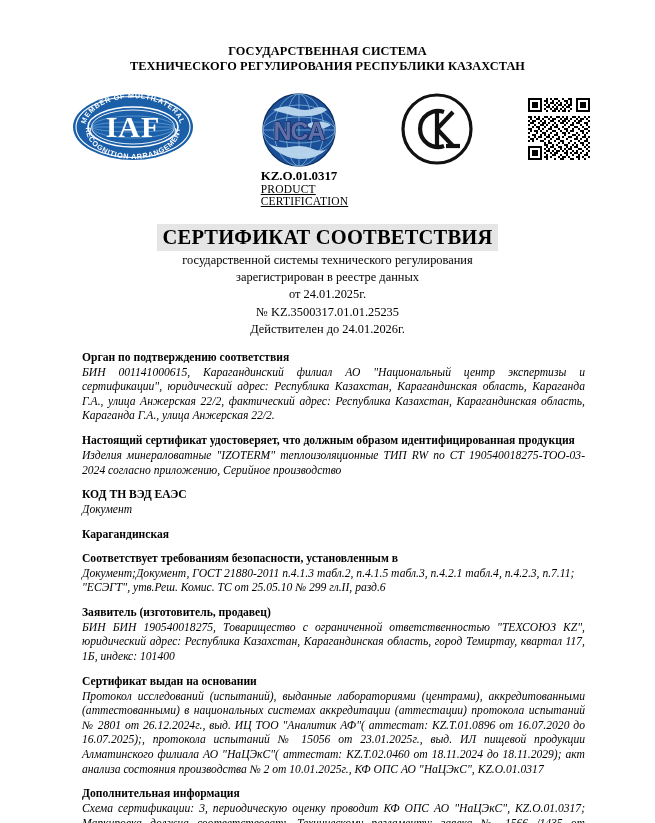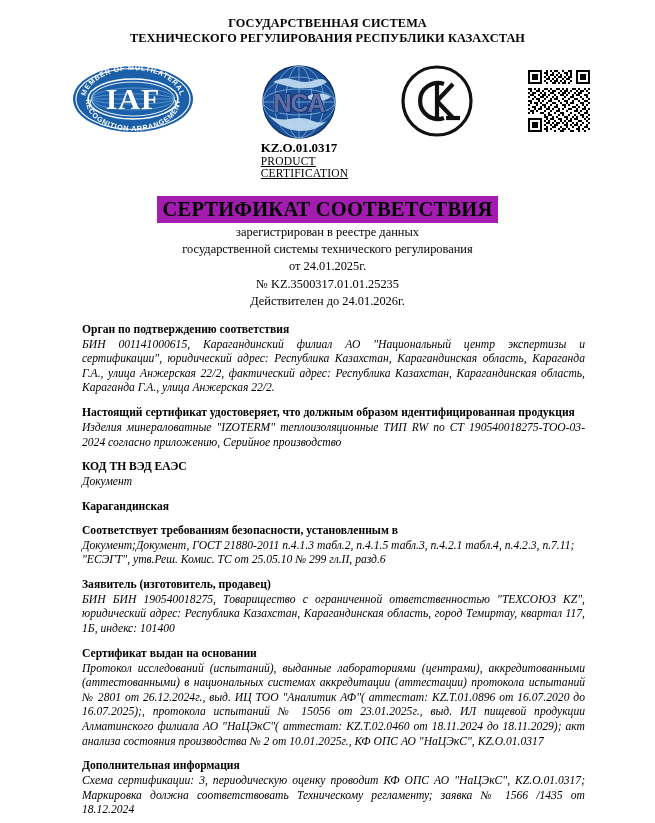--- a/index.html
+++ b/index.html
@@ -18,21 +18,21 @@
   .page {
     width: 655px;
     height: 823px;
     position: relative;
     box-sizing: border-box;
   }
 
   
   .doc-header {
     text-align: center;
-    padding-top: 16px;
+    padding-top: 44px;
     font-weight: bold;
     font-size: 12.3px;
     letter-spacing: 0.1px;
     line-height: 15px;
   }
 
   
   .logo-strip {
     display: flex;
     align-items: flex-start;
@@ -74,21 +74,21 @@
   
   .qr-wrap { width: 66px; height: 66px; margin-top: 4px; }
 
   
   .title-block {
     text-align: center;
     margin-top: 16px;
   }
   .cert-title {
     display: inline-block;
-    background: #a21caf;
+    background: #e5e5e5;
     font-weight: bold;
     font-size: 20.5px;
     letter-spacing: 0.2px;
     padding: 1px 6px 2px 6px;
     line-height: 24px;
   }
   .title-sub {
     font-size: 12.4px;
     line-height: 15.4px;
     margin-top: 2px;
@@ -479,22 +479,22 @@
             <rect x="26" y="31" width="1" height="1"></rect>
               <rect x="29" y="31" width="1" height="1"></rect>
           </g>
         </svg>
       </div>
     </div>
   </div>
 
   <div class="title-block">
     <div class="cert-title">СЕРТИФИКАТ СООТВЕТСТВИЯ</div>
+    <div class="title-sub">государственной системы технического регулирования</div>
     <div class="title-sub">зарегистрирован в реестре данных</div>
-    <div class="title-sub">государственной системы технического регулирования</div>
     <div class="title-sub">от 24.01.2025г.</div>
     <div class="title-sub">№ KZ.3500317.01.01.25235</div>
     <div class="title-sub">Действителен до 24.01.2026г.</div>
   </div>
 
   <div class="body-area">
 
     <div class="section">
       <div class="section-head">Орган по подтверждению соответствия</div>
       <div class="section-body">БИН 001141000615, Карагандинский филиал АО "Национальный центр экспертизы и сертификации", юридический адрес: Республика Казахстан, Карагандинская область, Караганда Г.А., улица Анжерская 22/2, фактический адрес: Республика Казахстан, Карагандинская область, Караганда Г.А., улица Анжерская 22/2.</div>

